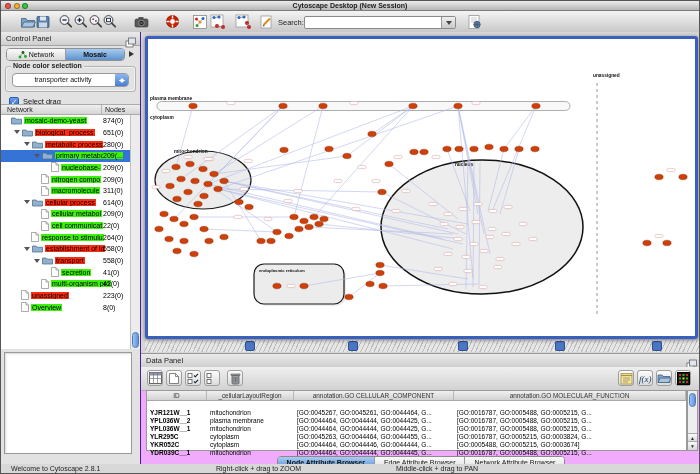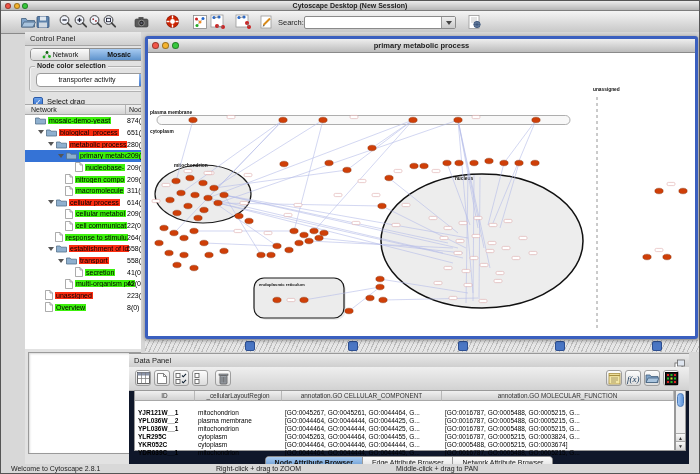--- a/index.html
+++ b/index.html
@@ -17,21 +17,21 @@
   .tbtn{position:absolute;top:3px;width:16px;height:16px;}
   .tbtn svg{display:block;}
   #search-label{position:absolute;left:277px;top:7px;font-size:7.5px;color:#222;}
   #search-combo{position:absolute;left:303px;top:5px;width:152px;height:13px;background:#fff;
                 border:1px solid #8a8a8a;border-radius:2px;box-sizing:border-box;}
   #search-combo input{position:absolute;left:1px;top:0;width:130px;height:11px;border:none;outline:none;font-size:7px;background:transparent;}
   #search-combo .dd{position:absolute;right:0;top:0;width:13px;height:11px;background:linear-gradient(#efefef,#c9c9c9);
                     border-left:1px solid #999;}
   #search-combo .dd:after{content:"";position:absolute;left:3.5px;top:4px;border:3px solid transparent;border-top:4px solid #444;}
   
-  #control-panel{left:0;top:31px;width:140px;height:432px;background:#e2e2e2;border-right:1px solid #4c1d95;box-sizing:border-box;margin-left:24px;}
+  #control-panel{left:0;top:31px;width:140px;height:432px;background:#e2e2e2;border-right:1px solid #4c1d95;box-sizing:border-box;}
   .panel-head{position:absolute;left:0;width:100%;height:13px;background:linear-gradient(#eaeaea,#cfcfcf);
               border-bottom:1px solid #a5a5a5;}
   .panel-head .pt{position:absolute;left:5px;top:0;font-size:7.5px;color:#222;line-height:13px;}
   .float-ic{position:absolute;right:4px;top:2px;}
   #cp-tabs{position:absolute;left:5px;top:16px;width:119px;height:13px;display:flex;border:1px solid #8f8f8f;
            border-radius:4px;overflow:hidden;box-sizing:border-box;background:#f2f2f2;}
   .seg{flex:1;display:flex;align-items:center;justify-content:center;font-size:7px;color:#111;gap:2px;
        background:linear-gradient(#fbfbfb,#d9d9d9);border-right:1px solid #9a9a9a;}
   .seg:last-child{border-right:none;}
   .seg.sel{background:linear-gradient(#a7cbf2,#5f93cc);font-weight:bold;}
@@ -78,21 +78,21 @@
              background:repeating-linear-gradient(115deg,#bdbdbd 0 1px,#e6e6e6 1px 4px);}
   .wmsq{position:absolute;top:1px;width:10px;height:10px;background:#4a76c4;border-radius:2px;border:1px solid #2d4f92;box-sizing:border-box;}
   #net-window{position:absolute;left:4px;top:4px;width:553px;height:303px;border:3px solid #3a5fbf;border-radius:3px;
               background:#fff;box-shadow:0 1px 4px rgba(0,0,0,.45);box-sizing:border-box;}
   #nw-titlebar{position:relative;height:13px;background:linear-gradient(#eeeeee,#bcbcbc);border-bottom:1px solid #8a8a8a;}
   #nw-titlebar .t{width:100%;text-align:center;font-size:7.5px;font-weight:bold;color:#222;line-height:13px;}
   #nw-titlebar .light{top:3px;width:7px;height:7px;}
   #net-canvas{display:block;width:547px;height:283px;}
   .clabel{font-size:4.8px;font-weight:bold;fill:#111;}
   
-  #data-panel{left:128px;top:352px;width:560px;height:111px;background:#0f172a;border-top:1px solid #999;box-sizing:border-box;}
+  #data-panel{left:140px;top:352px;width:560px;height:111px;background:#f0abfc;border-top:1px solid #999;box-sizing:border-box;}
   #dp-toolbar{position:absolute;left:0;top:13px;width:100%;height:23px;background:linear-gradient(#efefef,#d2d2d2);
               border-bottom:1px solid #b0b0b0;}
   .dpbtn{position:absolute;top:3px;width:16px;height:16px;background:linear-gradient(#fdfdfd,#dcdcdc);
          border:1px solid #9e9e9e;border-radius:3px;box-sizing:border-box;display:flex;align-items:center;justify-content:center;}
   #dp-table{position:absolute;left:5px;top:36px;width:541px;height:61px;background:#fff;border:1px solid #999;box-sizing:border-box;}
   .hcell{display:inline-block;height:10px;line-height:10px;font-size:6.4px;color:#333;text-align:center;
          background:linear-gradient(#f0f0f0,#d2d2d2);border-right:1px solid #b8b8b8;border-bottom:1px solid #a8a8a8;
          box-sizing:border-box;overflow:hidden;white-space:nowrap;vertical-align:top;}
   .drow{height:8px;white-space:nowrap;}
   .dcell{display:inline-block;height:8px;line-height:8px;font-size:6.5px;color:#000;padding-left:3px;
@@ -469,26 +469,20 @@
 
   <div id="mdi" class="abs">
     <div id="watermark">
         <span class="wmsq" style="left: 100px;"></span>
         <span class="wmsq" style="left: 203px;"></span>
         <span class="wmsq" style="left: 313px;"></span>
         <span class="wmsq" style="left: 410px;"></span>
         <span class="wmsq" style="left: 507px;"></span>
       </div>
     <div id="net-window">
-      <div id="nw-titlebar">
-        <span class="light" style="left:4px;background:#f25648"></span>
-        <span class="light" style="left:14px;background:#f5b32e"></span>
-        <span class="light" style="left:24px;background:#37c83c"></span>
-        <div class="t">primary metabolic process</div>
-      </div>
       <svg id="net-canvas" viewBox="0 0 547 283">
         <rect width="547" height="283" fill="#ffffff"></rect>
 
         <rect x="9" y="62.5" width="413" height="9" rx="4.5" fill="#f8f8f8" stroke="#9a9a9a" stroke-width="0.8"></rect>
         <text x="2" y="60.5" class="clabel">plasma membrane</text>
         <text x="2" y="80" class="clabel">cytoplasm</text>
 
         <ellipse cx="55" cy="141" rx="48" ry="29" fill="#ececec" stroke="#1a1a1a" stroke-width="1.2"></ellipse>
         <text x="26" y="114" class="clabel">mitochondrion</text>
 

